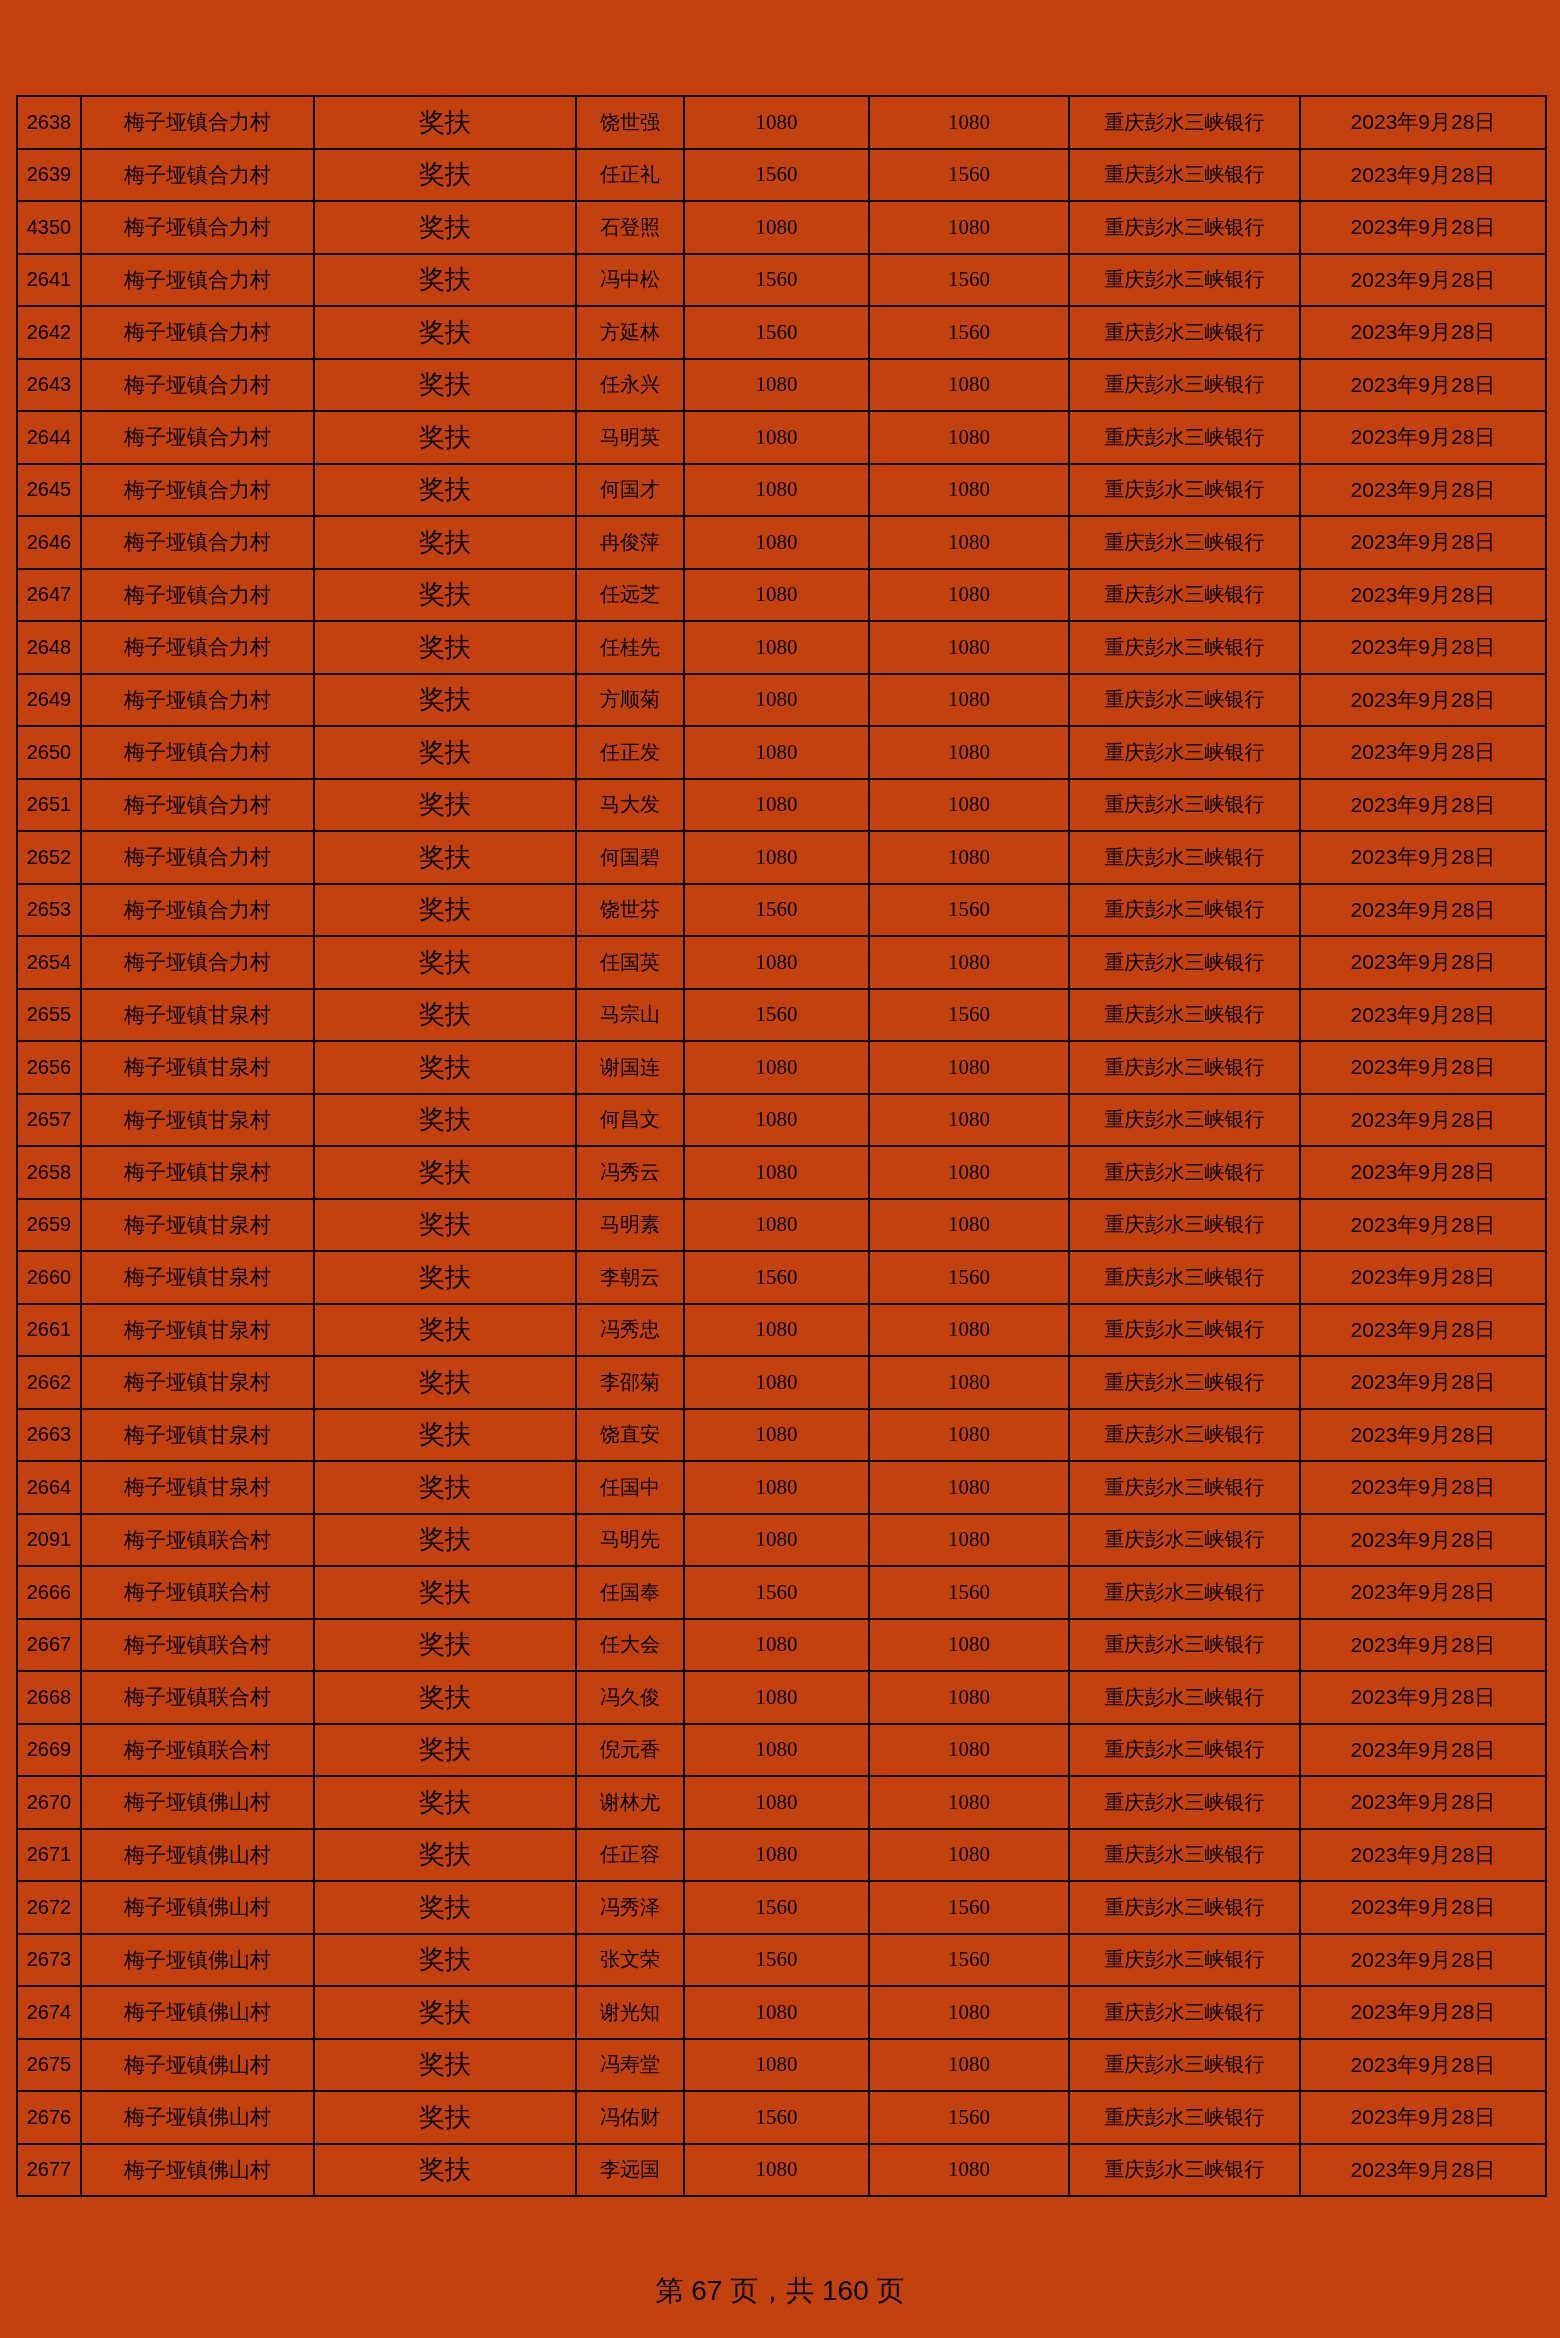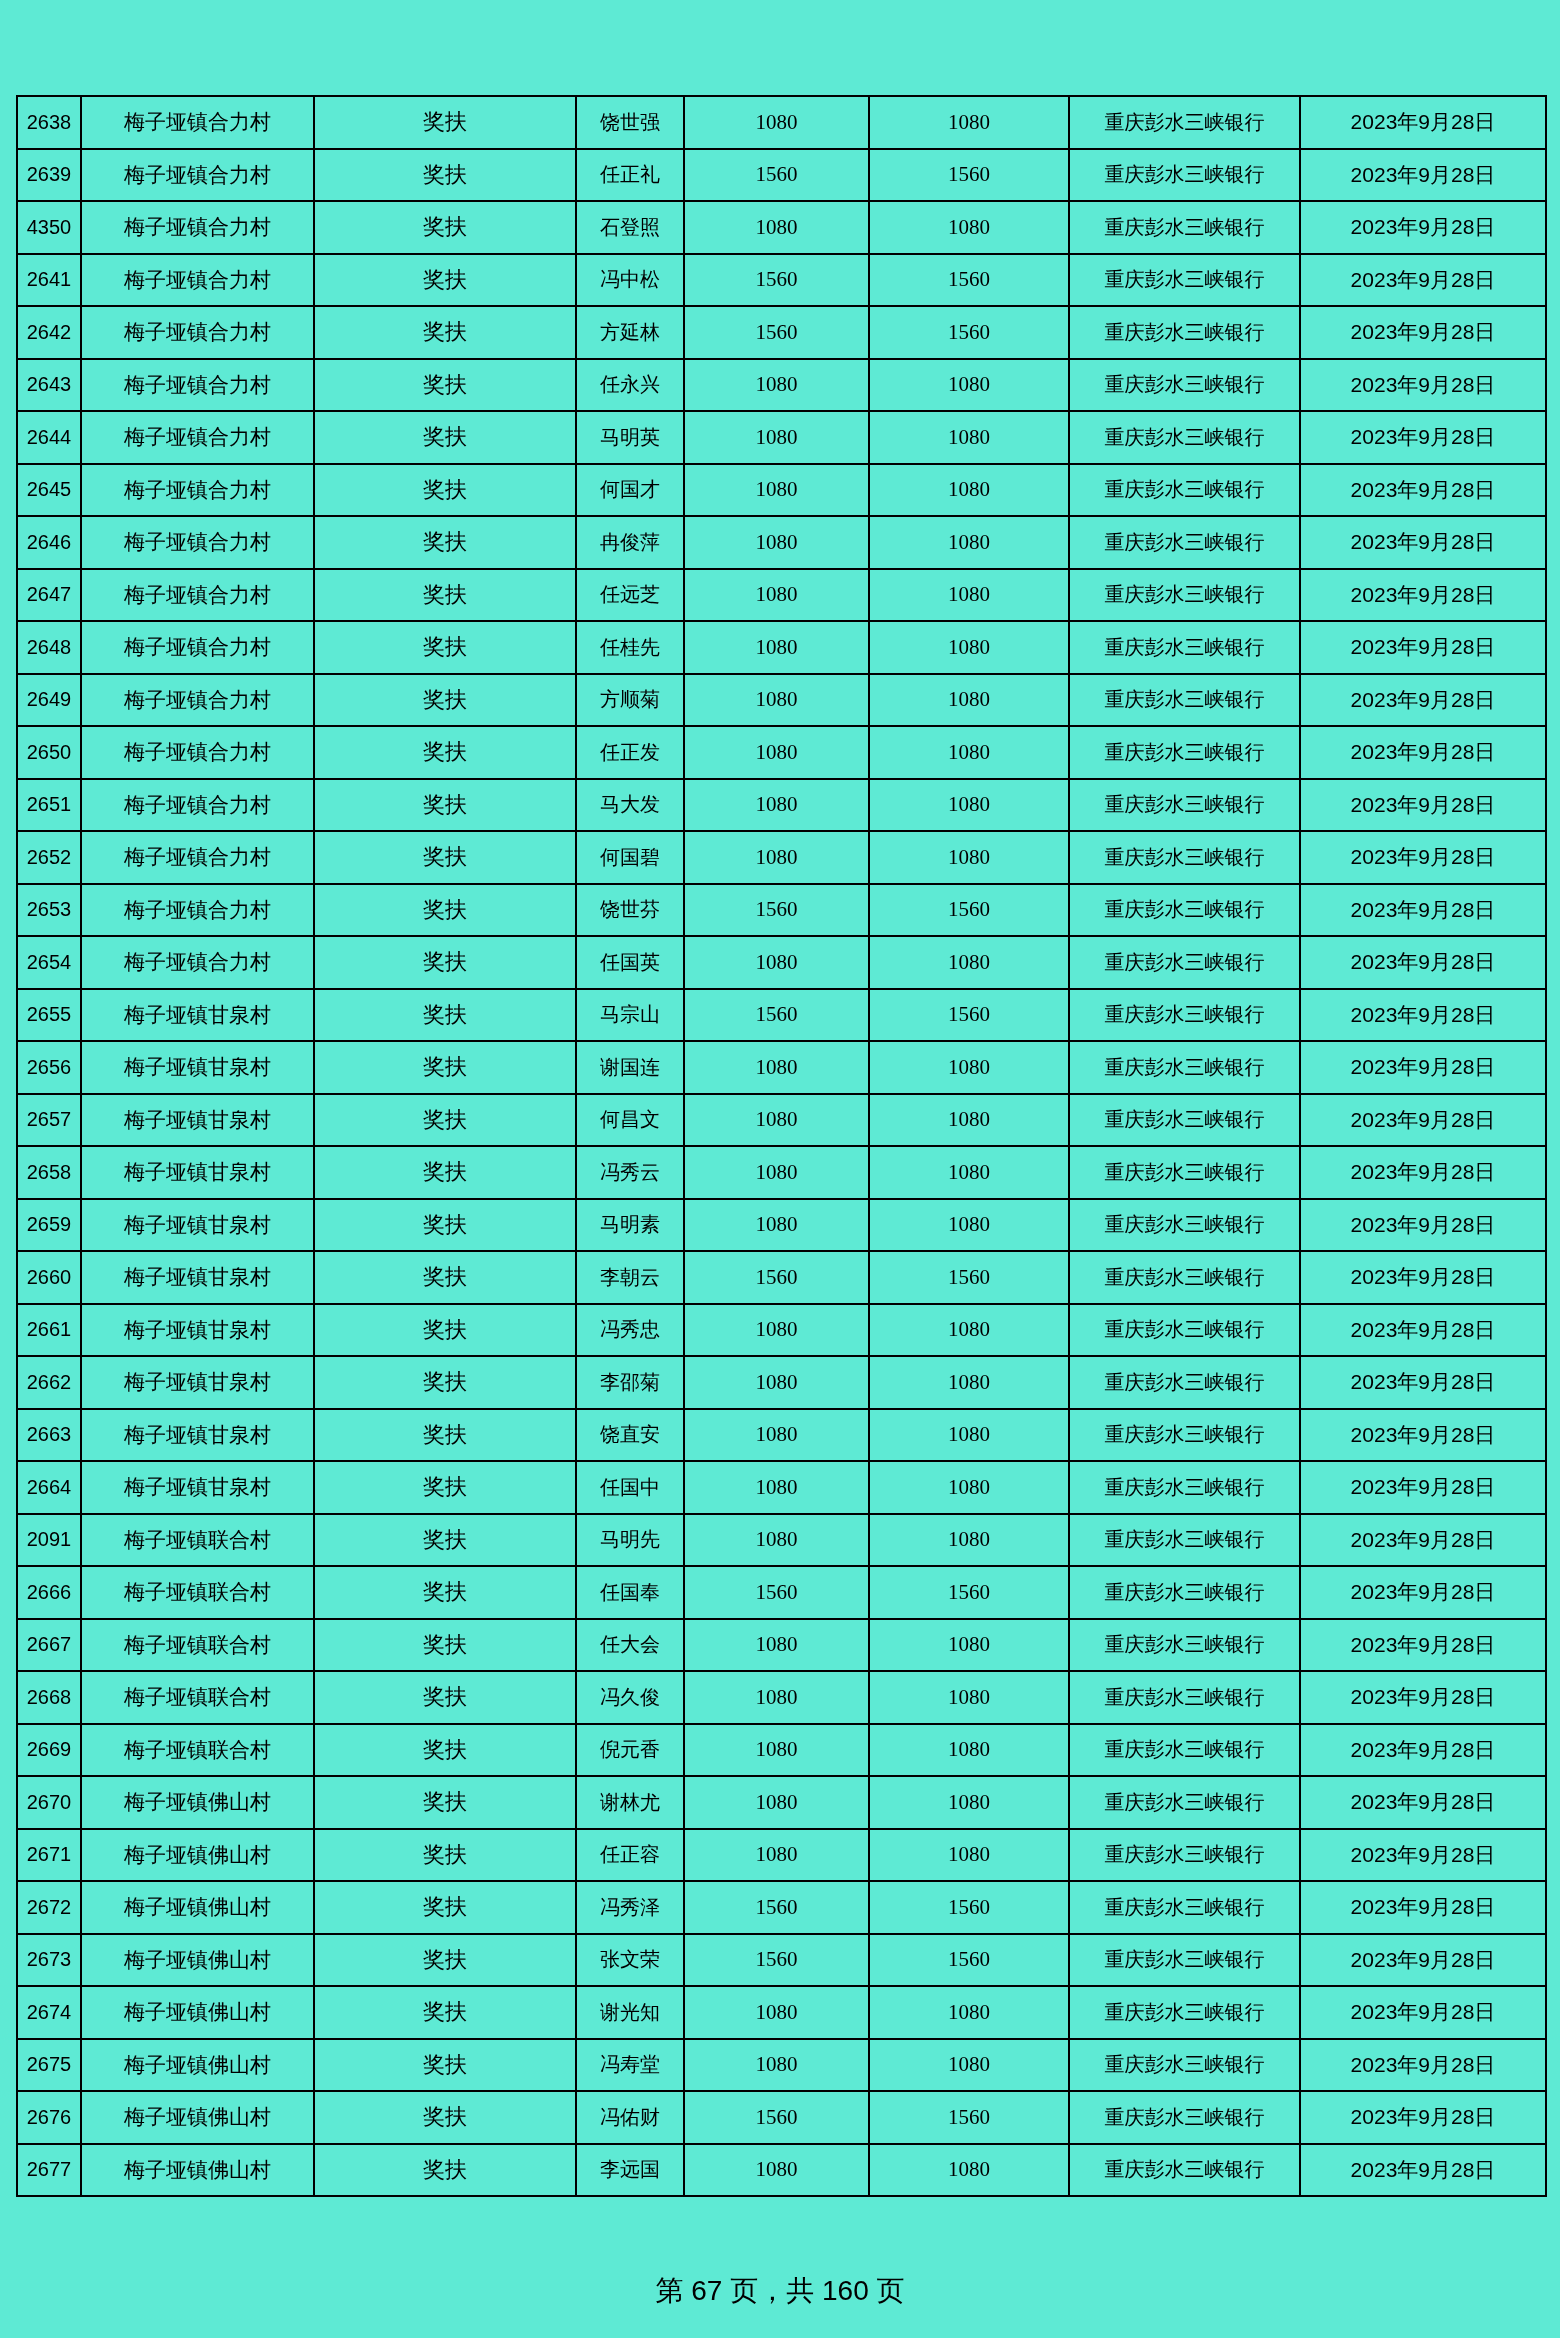--- a/index.html
+++ b/index.html
@@ -1,20 +1,20 @@
 <!DOCTYPE html>
 <html><head>
 <meta charset="utf-8">
 <style>
   html, body { margin: 0; padding: 0; background: #ffffff; }
   .page {
     position: relative;
     width: 1560px;
     height: 2338px;
-    background: #5eead4;
+    background: #c2410c;
     color: #000000;
     font-family: "Liberation Sans", sans-serif;
     overflow: hidden;
   }
   table.rewards-table {
     position: absolute;
     left: 16px;
     top: 95px;
     width: 1529px;
     border-collapse: collapse;
@@ -25,21 +25,21 @@
     height: 50.5px;
     padding: 0 2px;
     text-align: center;
     vertical-align: middle;
     white-space: nowrap;
     overflow: hidden;
   }
   
   td.c0 { font-family: "Liberation Sans", sans-serif; font-size: 20px; }
   td.c1 { font-family: Liberation Sans, sans-serif; font-size: 21px; margin-left: 11px; }
-  td.c2 { font-family: "Liberation Sans", sans-serif; font-size: 22px; }
+  td.c2 { font-family: "Liberation Sans", sans-serif; font-size: 26px; }
   td.c3 { font-family: Liberation Mono, monospace;     font-size: 20px; }
   td.c4 { font-family: "Liberation Serif", serif;     font-size: 21px; }
   td.c5 { font-family: "Liberation Serif", serif;     font-size: 21px; }
   td.c6 { font-family: "Liberation Serif", serif;     font-size: 20px; }
   td.c7 { font-family: "Liberation Sans", sans-serif; font-size: 21px; }
   .page-footer {
     position: absolute;
     top: 2272px;
     left: 0;
     width: 100%;

